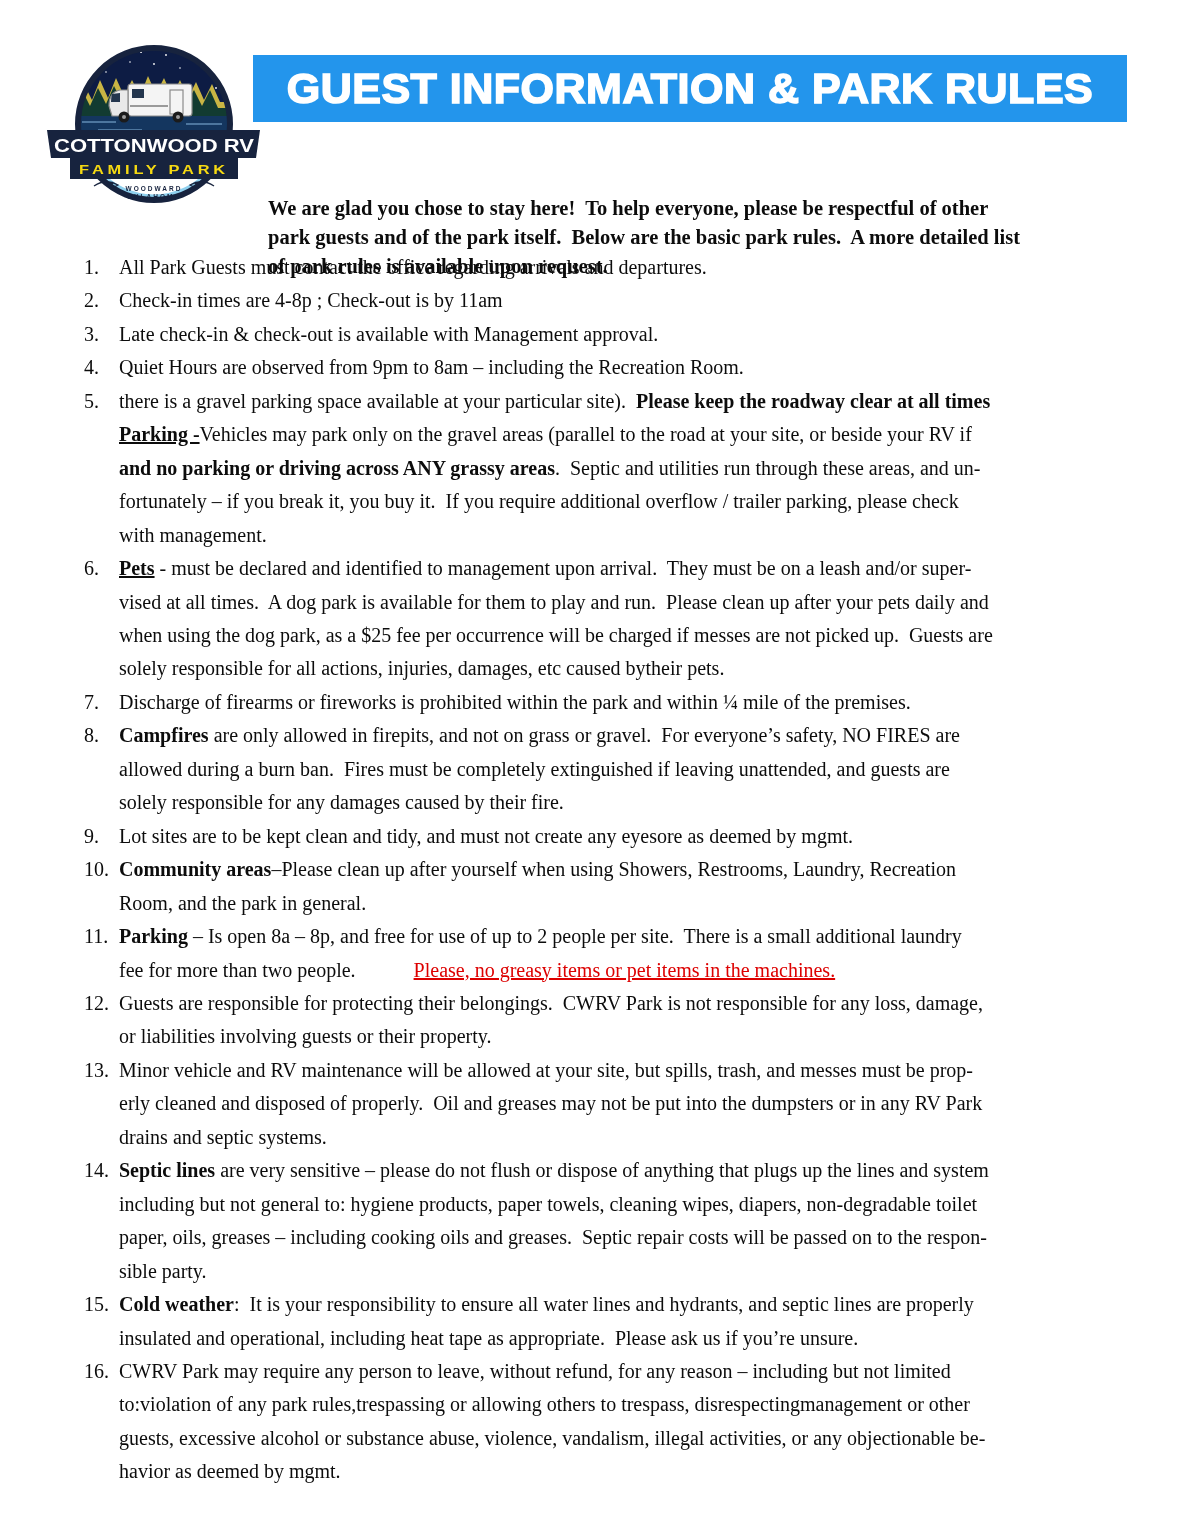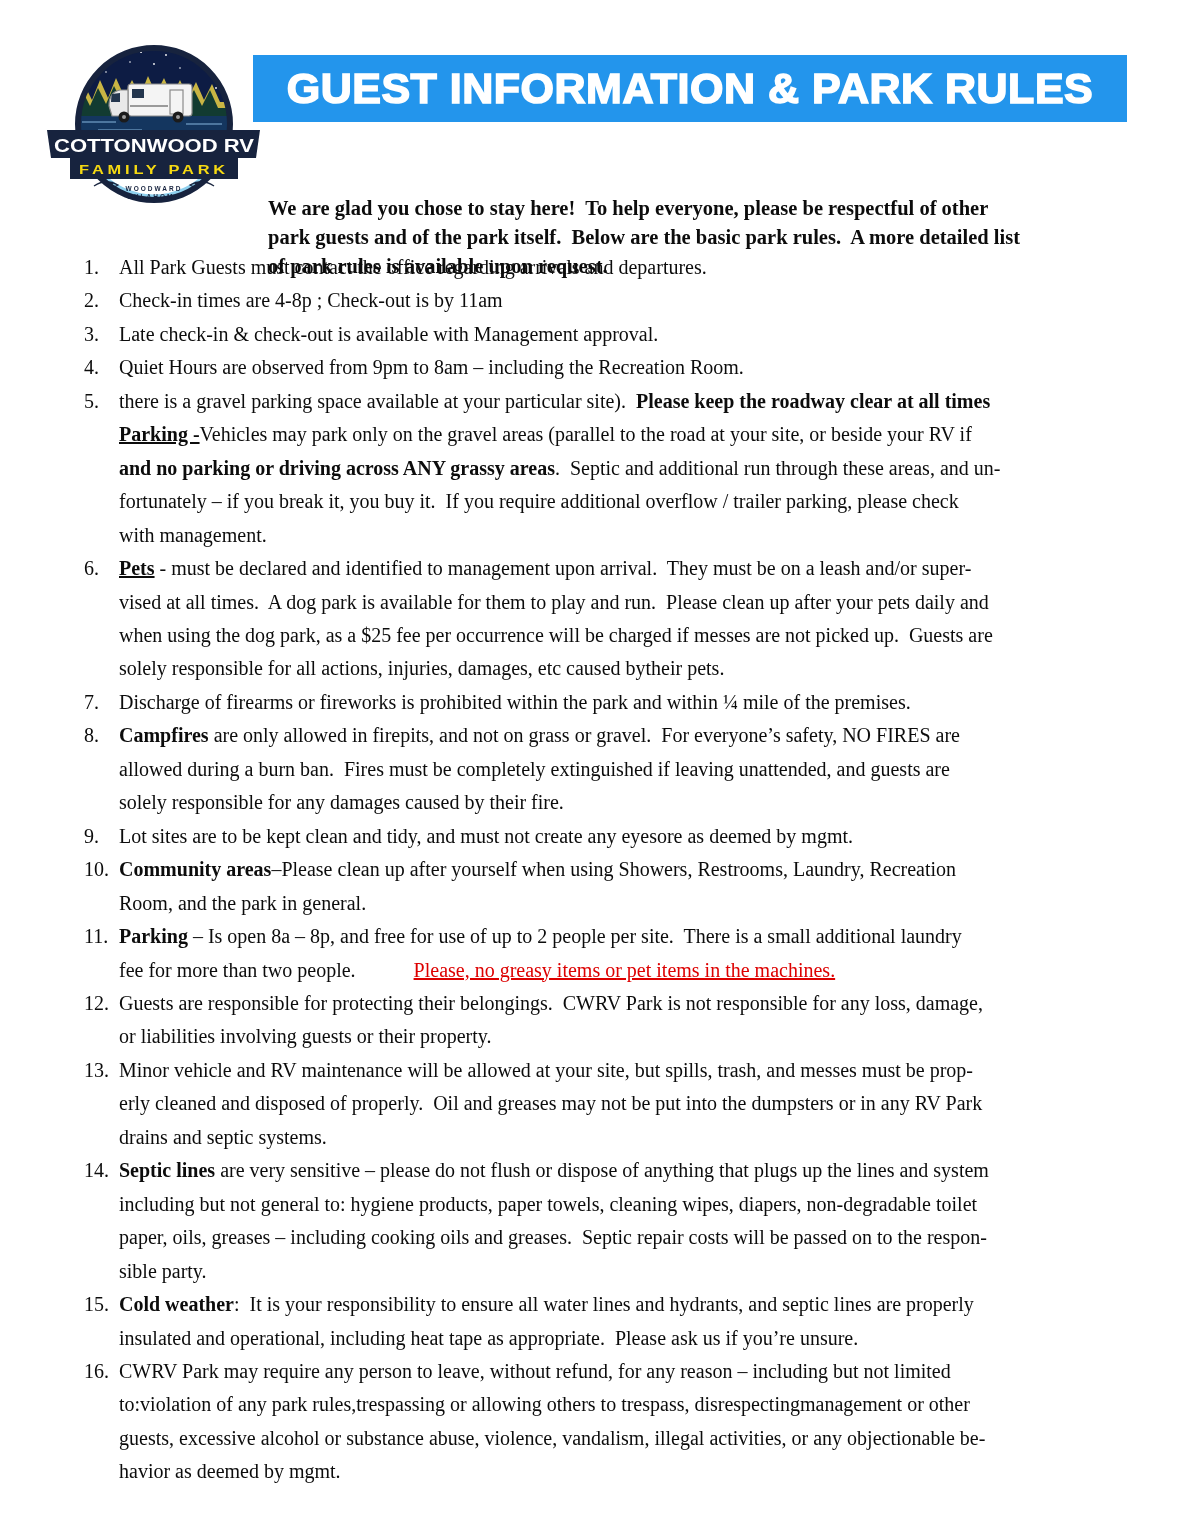--- a/index.html
+++ b/index.html
@@ -141,21 +141,21 @@
         <div class="rline"><span>Late check-in &amp; check-out is available with Management approval.</span></div>
       </div>
       <div class="rule">
         <span class="num">4.</span>
         <div class="rline"><span>Quiet Hours are observed from 9pm to 8am – including the Recreation Room.</span></div>
       </div>
       <div class="rule">
         <span class="num">5.</span>
         <div class="rline"><span>there is a gravel parking space available at your particular site).  </span><span class="b">Please keep the roadway clear at all times</span></div>
         <div class="rline"><span class="b u">Parking -</span><span>Vehicles may park only on the gravel areas (parallel to the road at your site, or beside your RV if</span></div>
-        <div class="rline"><span class="b">and no parking or driving across ANY grassy areas</span><span>.  Septic and additional run through these areas, and un-</span></div>
+        <div class="rline"><span class="b">and no parking or driving across ANY grassy areas</span><span>.  Septic and utilities run through these areas, and un-</span></div>
         <div class="rline"><span>fortunately – if you break it, you buy it.  If you require additional overflow / trailer parking, please check</span></div>
         <div class="rline"><span>with management.</span></div>
       </div>
       <div class="rule">
         <span class="num">6.</span>
         <div class="rline"><span class="b u">Pets</span><span> - must be declared and identified to management upon arrival.  They must be on a leash and/or super-</span></div>
         <div class="rline"><span>vised at all times.  A dog park is available for them to play and run.  Please clean up after your pets daily and</span></div>
         <div class="rline"><span>when using the dog park, as a $25 fee per occurrence will be charged if messes are not picked up.  Guests are</span></div>
         <div class="rline"><span>solely responsible for all actions, injuries, damages, etc caused bytheir pets.</span></div>
       </div>

